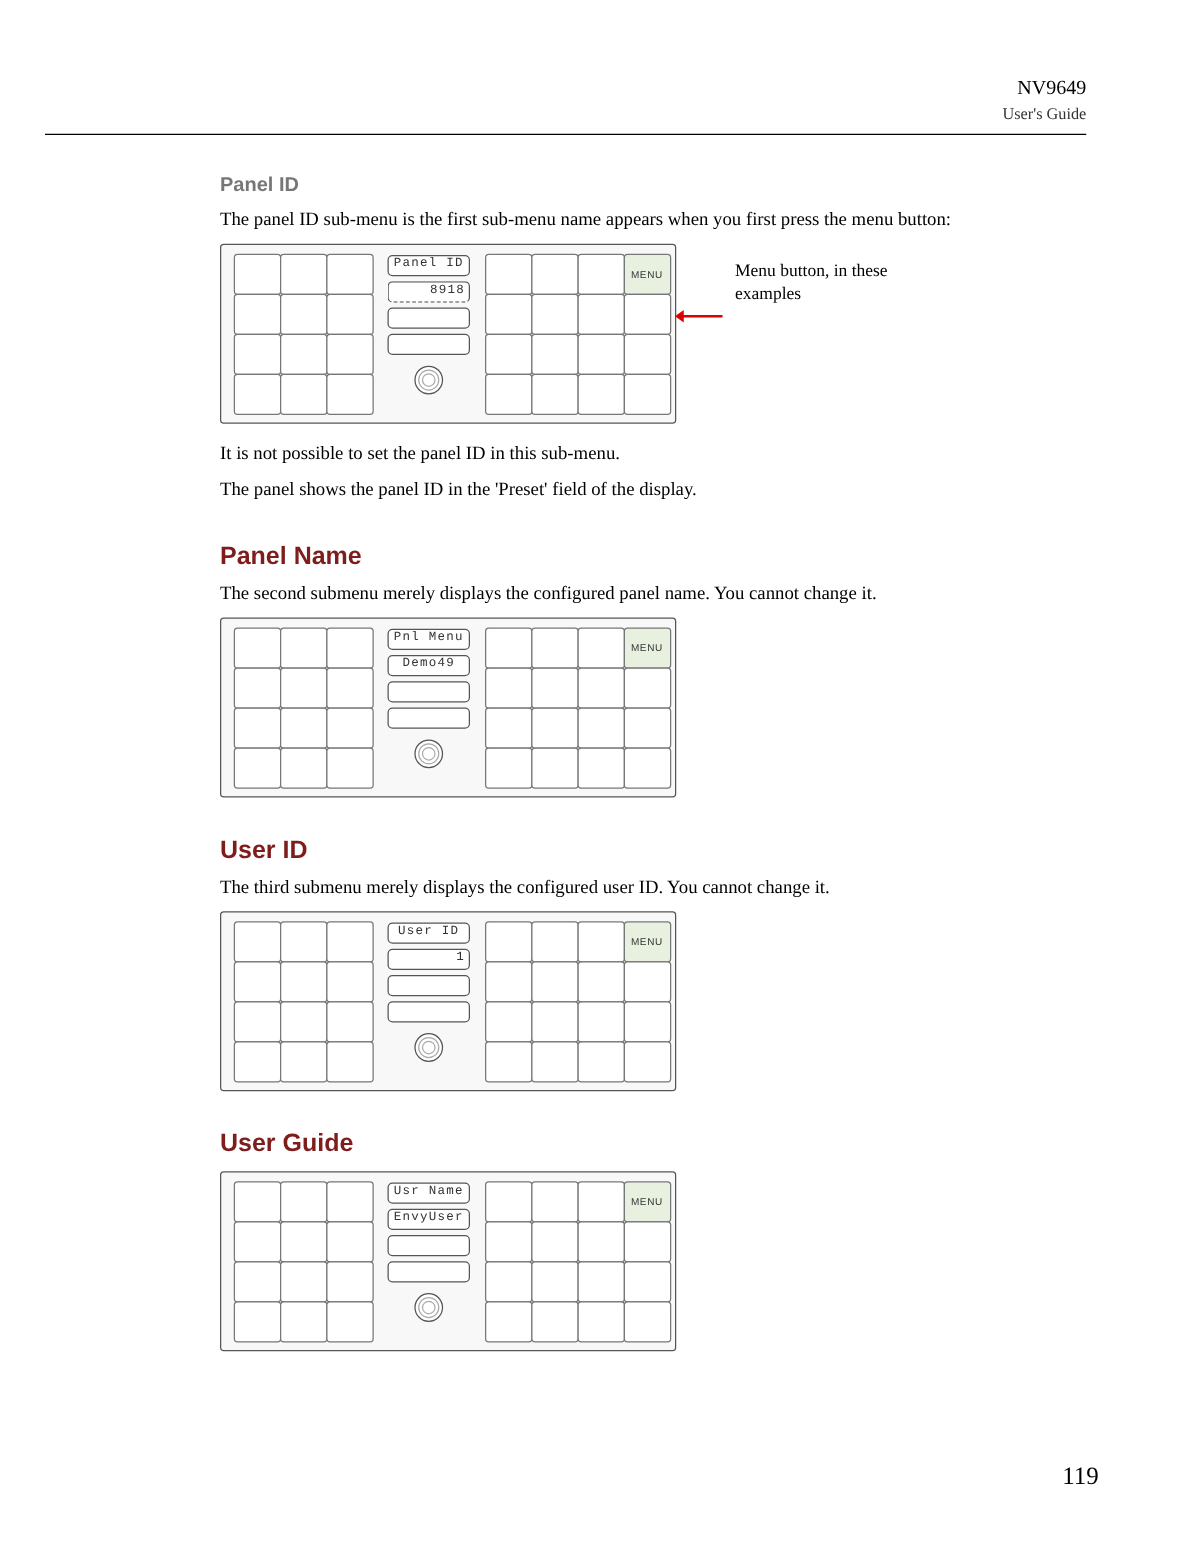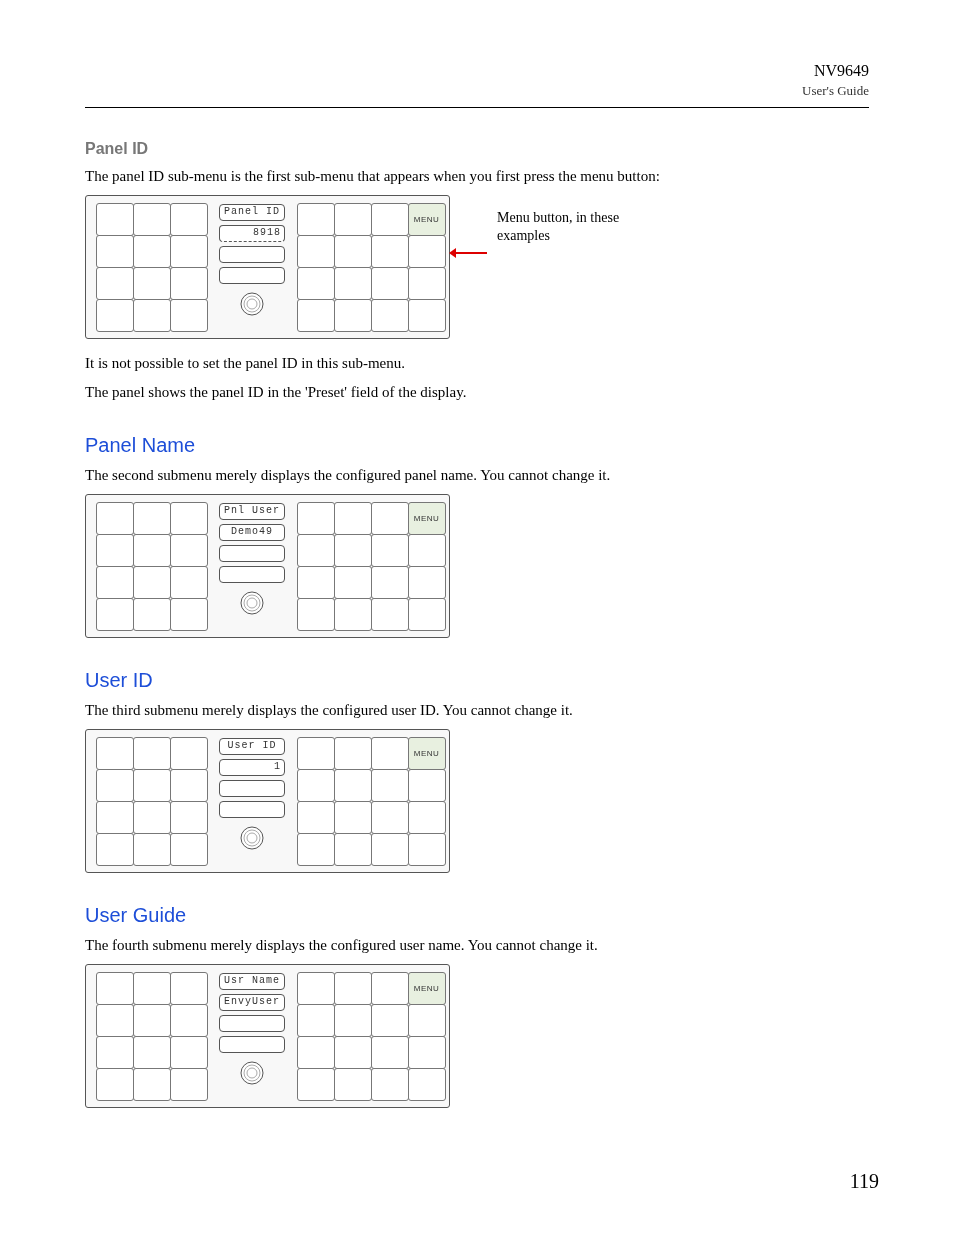--- a/index.html
+++ b/index.html
@@ -6,28 +6,28 @@
   body {
     font-family: Georgia, 'Times New Roman', serif;
     background: #fff;
     color: #000;
     width: 954px;
     height: 1235px;
     position: relative;
     font-size: 15px;
     line-height: 1.4;
   }
-  .page { padding: 60px 85px 40px 85px; }
+  .page { padding: 60px 85px 40px 36px; }
   .header { text-align: right; margin-bottom: 6px; }
   .header .product { font-size: 16px; color: #000; }
   .header .subtitle { font-size: 13px; color: #333; }
   .rule { border: none; border-top: 1.5px solid #000; margin: 5px 0 30px 0; }
-  .content { }
+  .content { margin-left: 140px; }
   .h3 { font-family: Arial, Helvetica, sans-serif; font-weight: bold; color: #777; font-size: 16px; margin-bottom: 6px; }
-  .h2 { font-family: Arial, Helvetica, sans-serif; font-weight: normal; color: #1d4ed8; font-size: 20px; margin: 28px 0 6px 0; }
+  .h2 { font-family: Arial, Helvetica, sans-serif; font-weight: bold; color: #7f1d1d; font-size: 20px; margin: 28px 0 6px 0; }
   .para { margin-bottom: 8px; }
 
   .panel-figure { position: relative; margin: 8px 0 14px 0; }
   .panel-outer {
     width: 365px; height: 144px;
     border: 1px solid #555; border-radius: 3px;
     background: #f8f8f8;
     position: relative;
   }
   .btn-grid { position: absolute; display: grid; }
@@ -63,21 +63,21 @@
 <div class="page">
   <div class="header">
     <div class="product">NV9649</div>
     <div class="subtitle">User's Guide</div>
   </div>
   <hr class="rule">
 
   <div class="content">
 
     <div class="h3">Panel ID</div>
-    <p class="para">The panel ID sub-menu is the first sub-menu that appears when you first press the menu button:</p>
+    <p class="para">The panel ID sub-menu is the first sub-menu name appears when you first press the menu button:</p>
 
     <div class="panel-figure">
       <div class="panel-outer">
         <div class="btn-grid grid-left">
           <div class="btn-cell"></div>
             <div class="btn-cell"></div>
             <div class="btn-cell"></div>
           <div class="btn-cell"></div>
             <div class="btn-cell"></div>
             <div class="btn-cell"></div>
@@ -139,21 +139,21 @@
             <div class="btn-cell"></div>
             <div class="btn-cell"></div>
           <div class="btn-cell"></div>
             <div class="btn-cell"></div>
             <div class="btn-cell"></div>
           <div class="btn-cell"></div>
             <div class="btn-cell"></div>
             <div class="btn-cell"></div>
         </div>
         <div class="display-col">
-          <div class="disp-field">Pnl User</div>
+          <div class="disp-field">Pnl Menu</div>
           <div class="disp-field">Demo49</div>
           <div class="disp-field"></div>
           <div class="disp-field"></div>
           <div class="knob"><svg viewBox="0 0 26 26">
                 <circle cx="13" cy="13" r="11" fill="#fff" stroke="#555" stroke-width="1"></circle>
                 <circle cx="13" cy="13" r="8" fill="none" stroke="#aaa" stroke-width="1"></circle>
                 <circle cx="13" cy="13" r="5" fill="none" stroke="#aaa" stroke-width="1"></circle>
               </svg></div>
         </div>
         <div class="btn-grid grid-right">
@@ -221,21 +221,20 @@
             <div class="btn-cell"></div>
           <div class="btn-cell"></div>
             <div class="btn-cell"></div>
             <div class="btn-cell"></div>
             <div class="btn-cell"></div>
         </div>
       </div>
     </div>
 
     <div class="h2">User Guide</div>
-    <p class="para">The fourth submenu merely displays the configured user name. You cannot change it.</p>
     <div class="panel-figure">
       <div class="panel-outer">
         <div class="btn-grid grid-left">
           <div class="btn-cell"></div>
             <div class="btn-cell"></div>
             <div class="btn-cell"></div>
           <div class="btn-cell"></div>
             <div class="btn-cell"></div>
             <div class="btn-cell"></div>
           <div class="btn-cell"></div>

